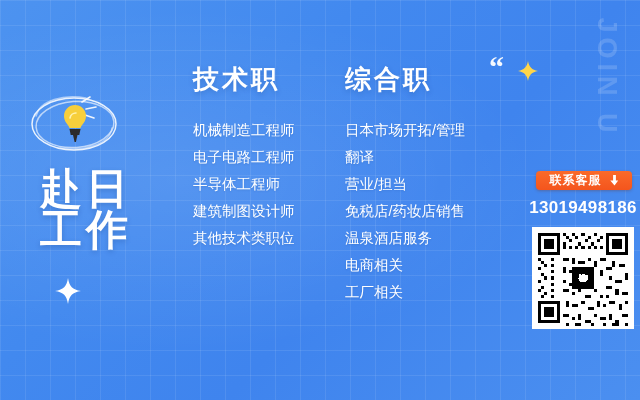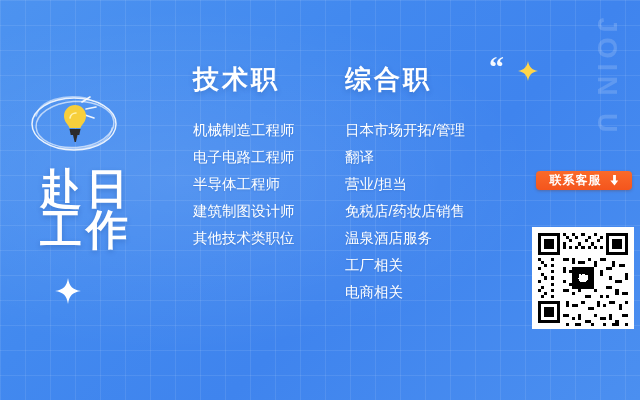--- a/index.html
+++ b/index.html
@@ -264,32 +264,33 @@
   </div>
 
   <div class="col general">
     <h2 class="col-title">综合职</h2>
     <ul class="job-list">
       <li>日本市场开拓/管理</li>
       <li>翻译</li>
       <li>营业/担当</li>
       <li>免税店/药妆店销售</li>
       <li>温泉酒店服务</li>
+      <li>电商相关</li>
       <li>工厂相关</li>
-      <li>电商相关</li>
     </ul>
   </div>
 
   <div class="contact-btn">
     <span class="contact-btn-label">联系客服</span>
     <svg class="arrow-down" viewBox="0 0 9 11">
       <path d="M3.1 0 h2.8 v5.6 h2.3 L4.5 10.6 L0.3 5.6 h2.8 Z" fill="#ffffff"></path>
     </svg>
   </div>
 
+  <div class="phone">13019498186</div>
 
   <div class="qr">
     <svg width="102" height="102" viewBox="0 0 33 33" shape-rendering="crispEdges">
       <rect width="33" height="33" fill="#ffffff"></rect>
       <g fill="#000000">
 
         <rect x="2" y="2" width="7" height="1"></rect>
           <rect x="2" y="8" width="7" height="1"></rect>
         <rect x="2" y="2" width="1" height="7"></rect>
           <rect x="8" y="2" width="1" height="7"></rect>

